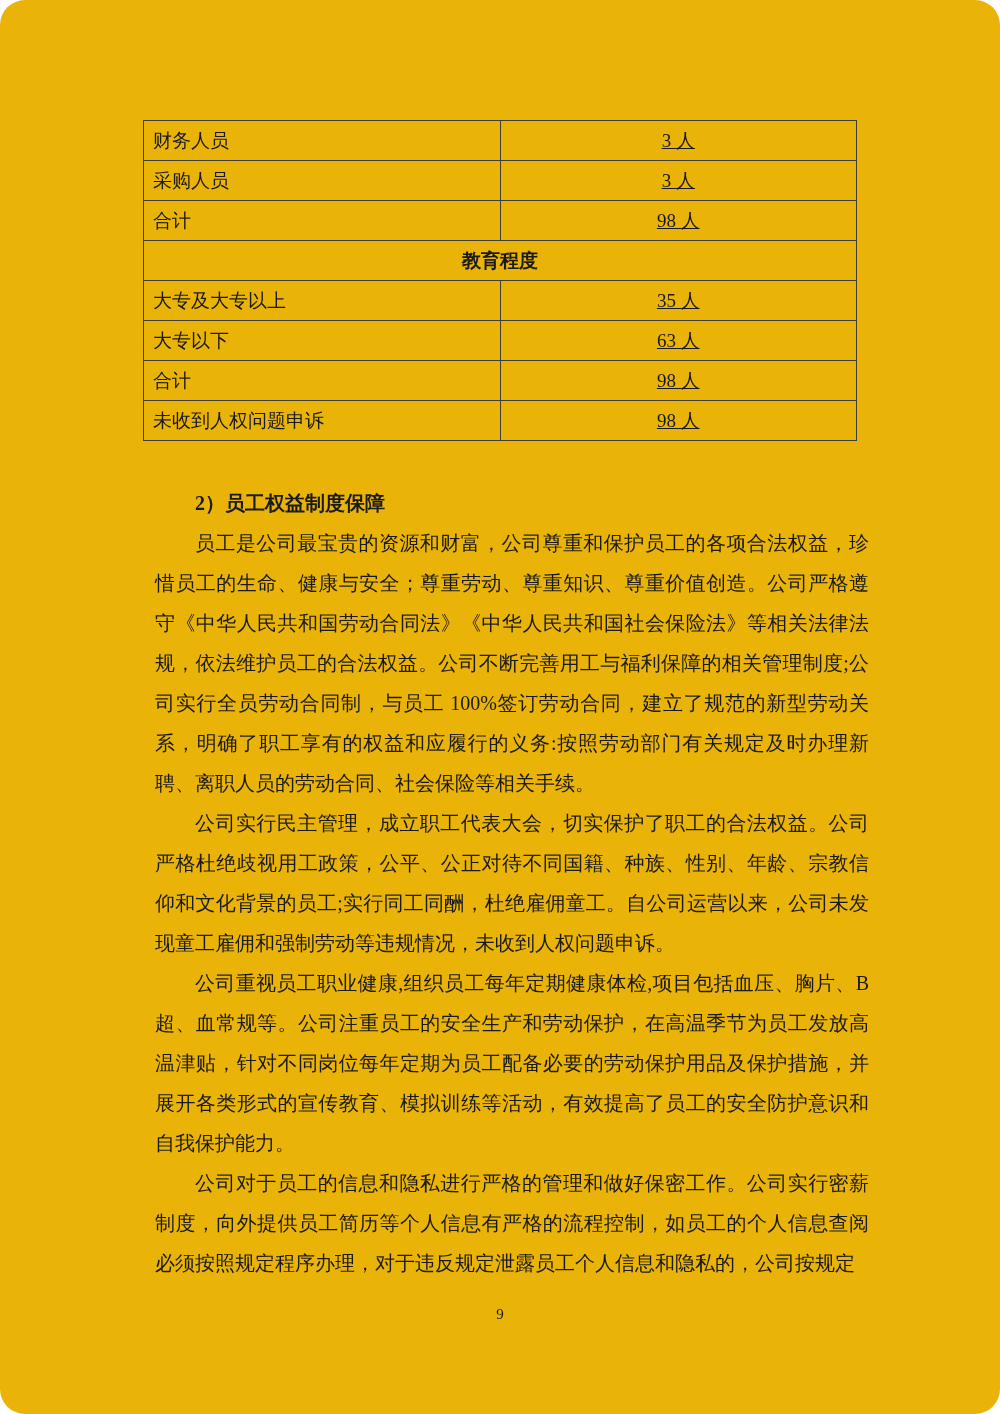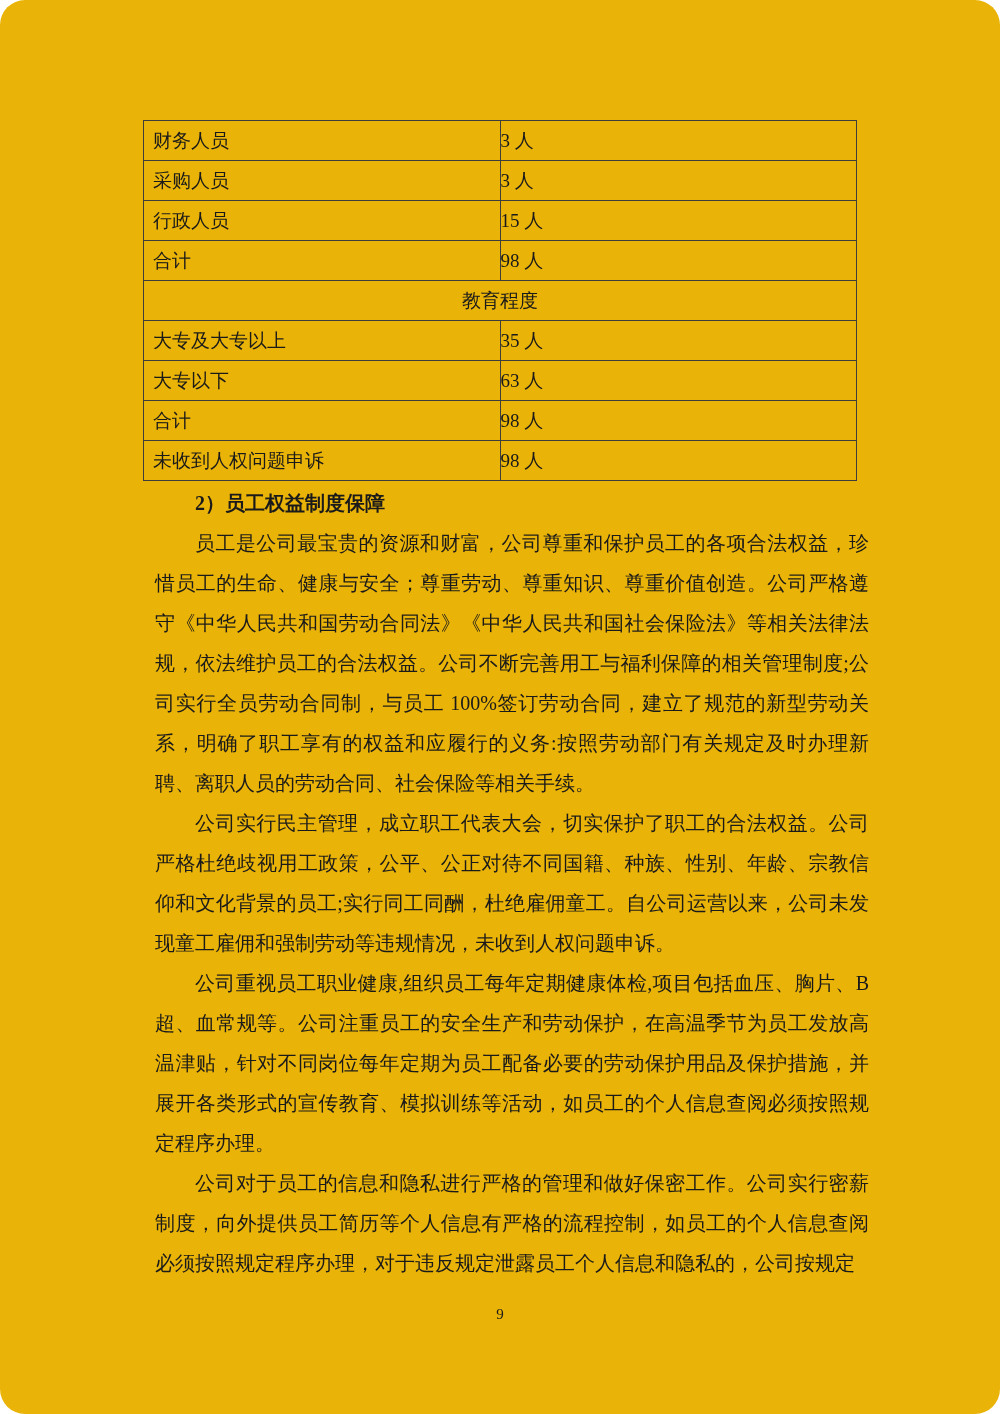--- a/index.html
+++ b/index.html
@@ -31,24 +31,26 @@
     border: 1px solid #3d3d3d;
     height: 40px;
     vertical-align: middle;
   }
   .doc-table td.cell-label {
     width: 50%;
     text-align: left;
     padding-left: 9px;
   }
   .doc-table td.cell-value {
+    text-align: center;
+    text-decoration: underline;
   }
   .doc-table td.cell-section {
     text-align: center;
-    font-weight: normal;
+    font-weight: bold;
   }
   .body-text {
     position: absolute;
     top: 483px;
     left: 143px;
     width: 714px;
     font-size: 20px;
     line-height: 40px;
     text-align: justify;
     margin-left: 12px;
@@ -80,24 +82,20 @@
     <tbody>
       <tr>
         <td class="cell-label">财务人员</td>
         <td class="cell-value">3 人</td>
       </tr>
       <tr>
         <td class="cell-label">采购人员</td>
         <td class="cell-value">3 人</td>
       </tr>
       <tr>
-        <td class="cell-label">行政人员</td>
-        <td class="cell-value">15 人</td>
-      </tr>
-      <tr>
         <td class="cell-label">合计</td>
         <td class="cell-value">98 人</td>
       </tr>
       <tr>
         <td class="cell-section" colspan="2">教育程度</td>
       </tr>
       <tr>
         <td class="cell-label">大专及大专以上</td>
         <td class="cell-value">35 人</td>
       </tr>
@@ -113,19 +111,19 @@
         <td class="cell-label">未收到人权问题申诉</td>
         <td class="cell-value">98 人</td>
       </tr>
     </tbody>
   </table>
 
   <div class="body-text">
     <div class="section-heading">2）员工权益制度保障</div>
     <p>员工是公司最宝贵的资源和财富，公司尊重和保护员工的各项合法权益，珍惜员工的生命、健康与安全；尊重劳动、尊重知识、尊重价值创造。公司严格遵守《中华人民共和国劳动合同法》《中华人民共和国社会保险法》等相关法律法规，依法维护员工的合法权益。公司不断完善用工与福利保障的相关管理制度;公司实行全员劳动合同制，与员工 100%签订劳动合同，建立了规范的新型劳动关系，明确了职工享有的权益和应履行的义务:按照劳动部门有关规定及时办理新聘、离职人员的劳动合同、社会保险等相关手续。</p>
     <p>公司实行民主管理，成立职工代表大会，切实保护了职工的合法权益。公司严格杜绝歧视用工政策，公平、公正对待不同国籍、种族、性别、年龄、宗教信仰和文化背景的员工;实行同工同酬，杜绝雇佣童工。自公司运营以来，公司未发现童工雇佣和强制劳动等违规情况，未收到人权问题申诉。</p>
-    <p>公司重视员工职业健康,组织员工每年定期健康体检,项目包括血压、胸片、B 超、血常规等。公司注重员工的安全生产和劳动保护，在高温季节为员工发放高温津贴，针对不同岗位每年定期为员工配备必要的劳动保护用品及保护措施，并展开各类形式的宣传教育、模拟训练等活动，如员工的个人信息查阅必须按照规定程序办理。</p>
+    <p>公司重视员工职业健康,组织员工每年定期健康体检,项目包括血压、胸片、B 超、血常规等。公司注重员工的安全生产和劳动保护，在高温季节为员工发放高温津贴，针对不同岗位每年定期为员工配备必要的劳动保护用品及保护措施，并展开各类形式的宣传教育、模拟训练等活动，有效提高了员工的安全防护意识和自我保护能力。</p>
     <p>公司对于员工的信息和隐私进行严格的管理和做好保密工作。公司实行密薪制度，向外提供员工简历等个人信息有严格的流程控制，如员工的个人信息查阅必须按照规定程序办理，对于违反规定泄露员工个人信息和隐私的，公司按规定</p>
   </div>
 
   <div class="page-number">9</div>
 
 </div>
 
 </body></html>

